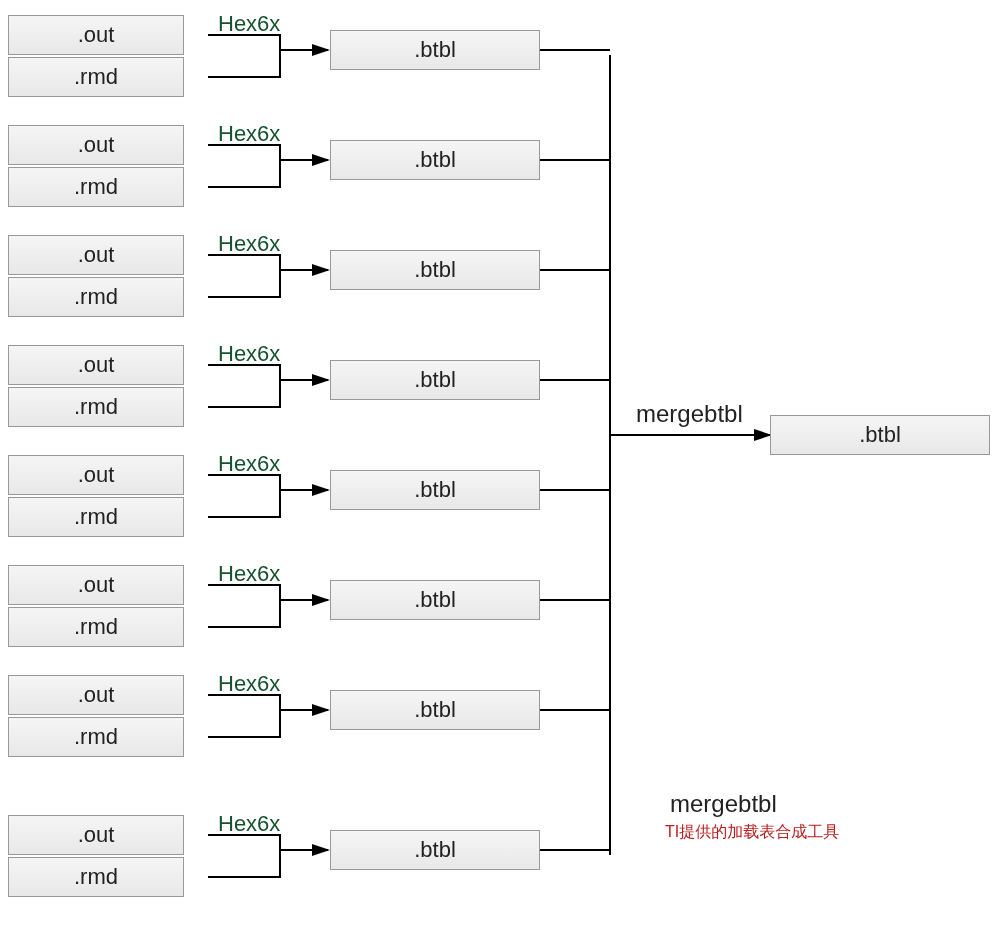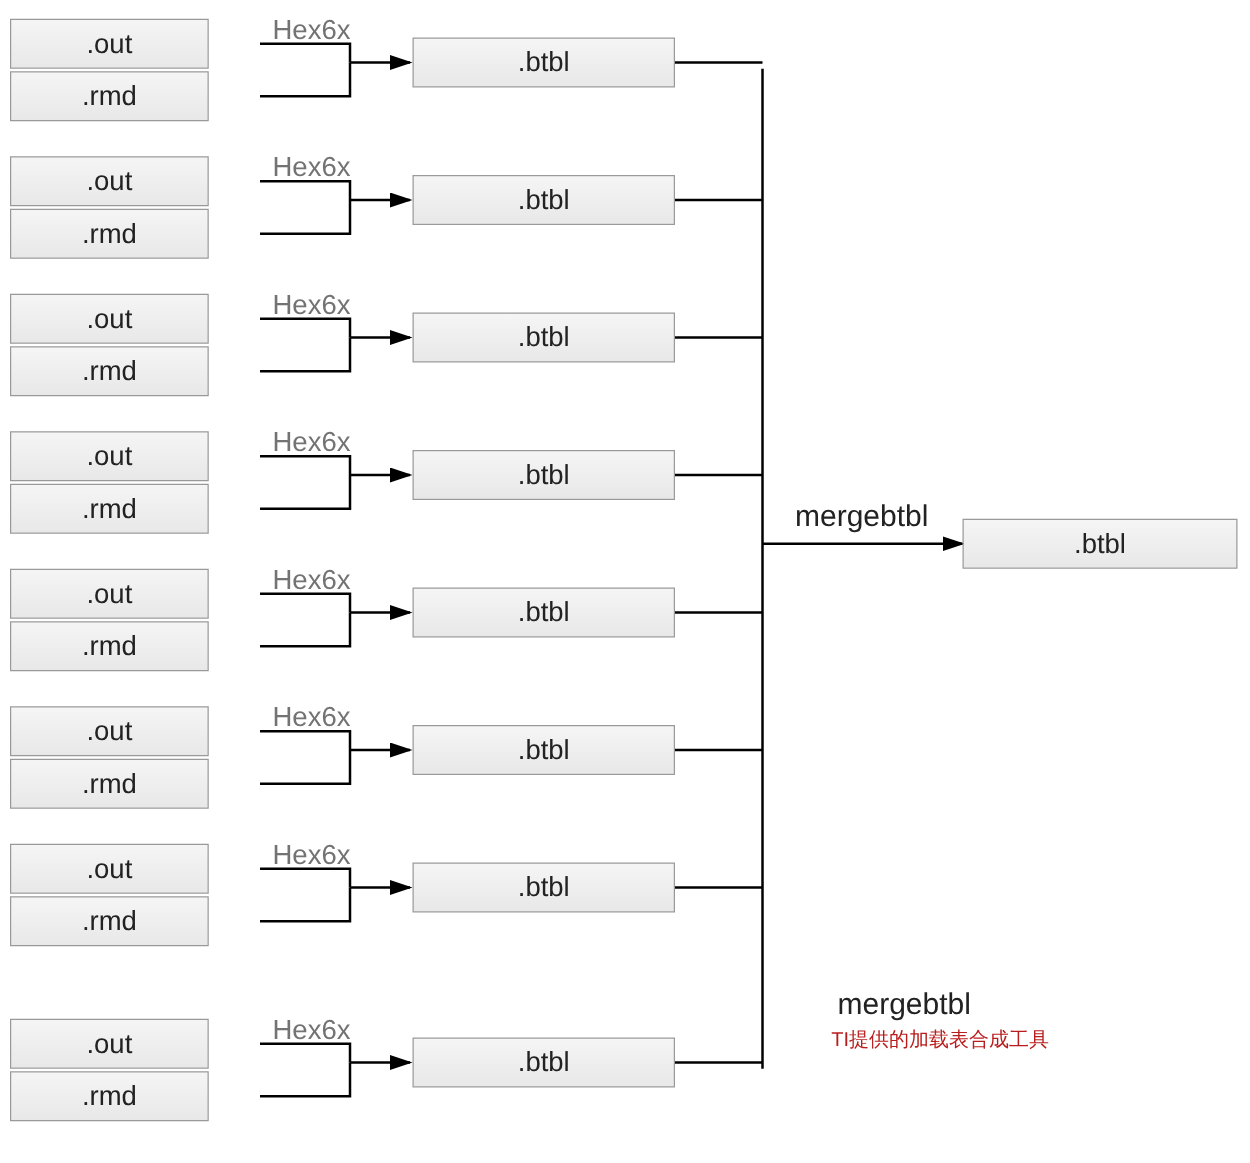--- a/index.html
+++ b/index.html
@@ -24,34 +24,34 @@
     font-size: 22px;
     color: #222;
     text-align: center;
     display: flex;
     align-items: center;
     justify-content: center;
     height: 40px;
   }
   .input-box {
     left: 8px;
-    width: 159px;
+    width: 176px;
   }
   .btbl-mid {
     left: 330px;
     width: 210px;
   }
   .final-box {
     left: 770px;
     width: 220px;
   }
   .label-hex {
     position: absolute;
     font-size: 22px;
-    color: #737373;
+    color: #14532d;
     left: 218px;
   }
   .label-merge {
     position: absolute;
     font-size: 24px;
     color: #222;
   }
   .legend-title {
     position: absolute;
     font-size: 24px;

